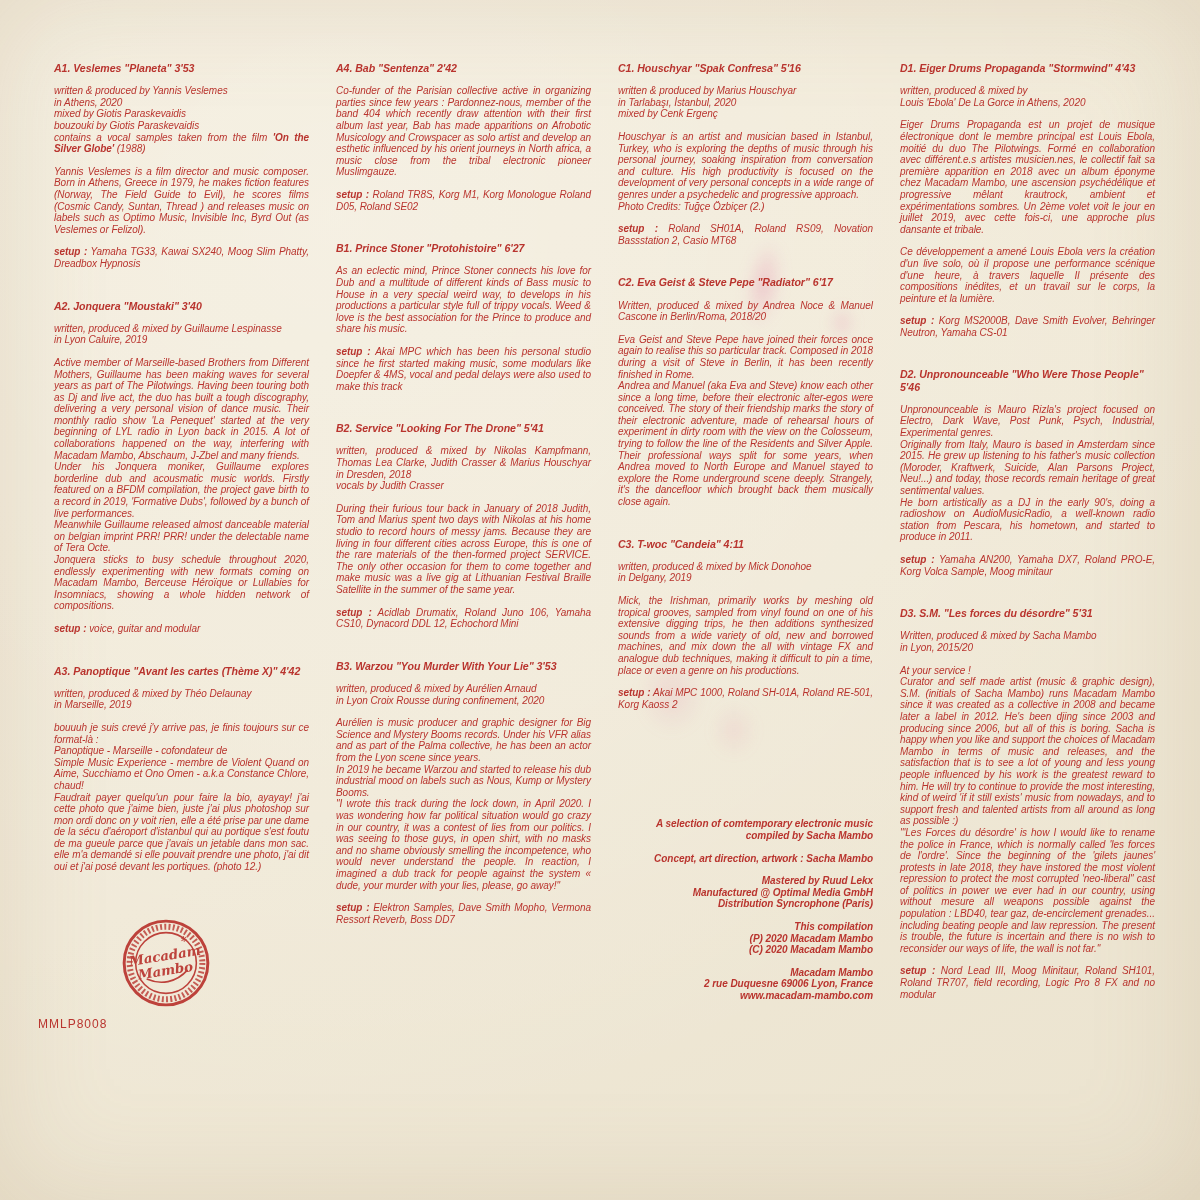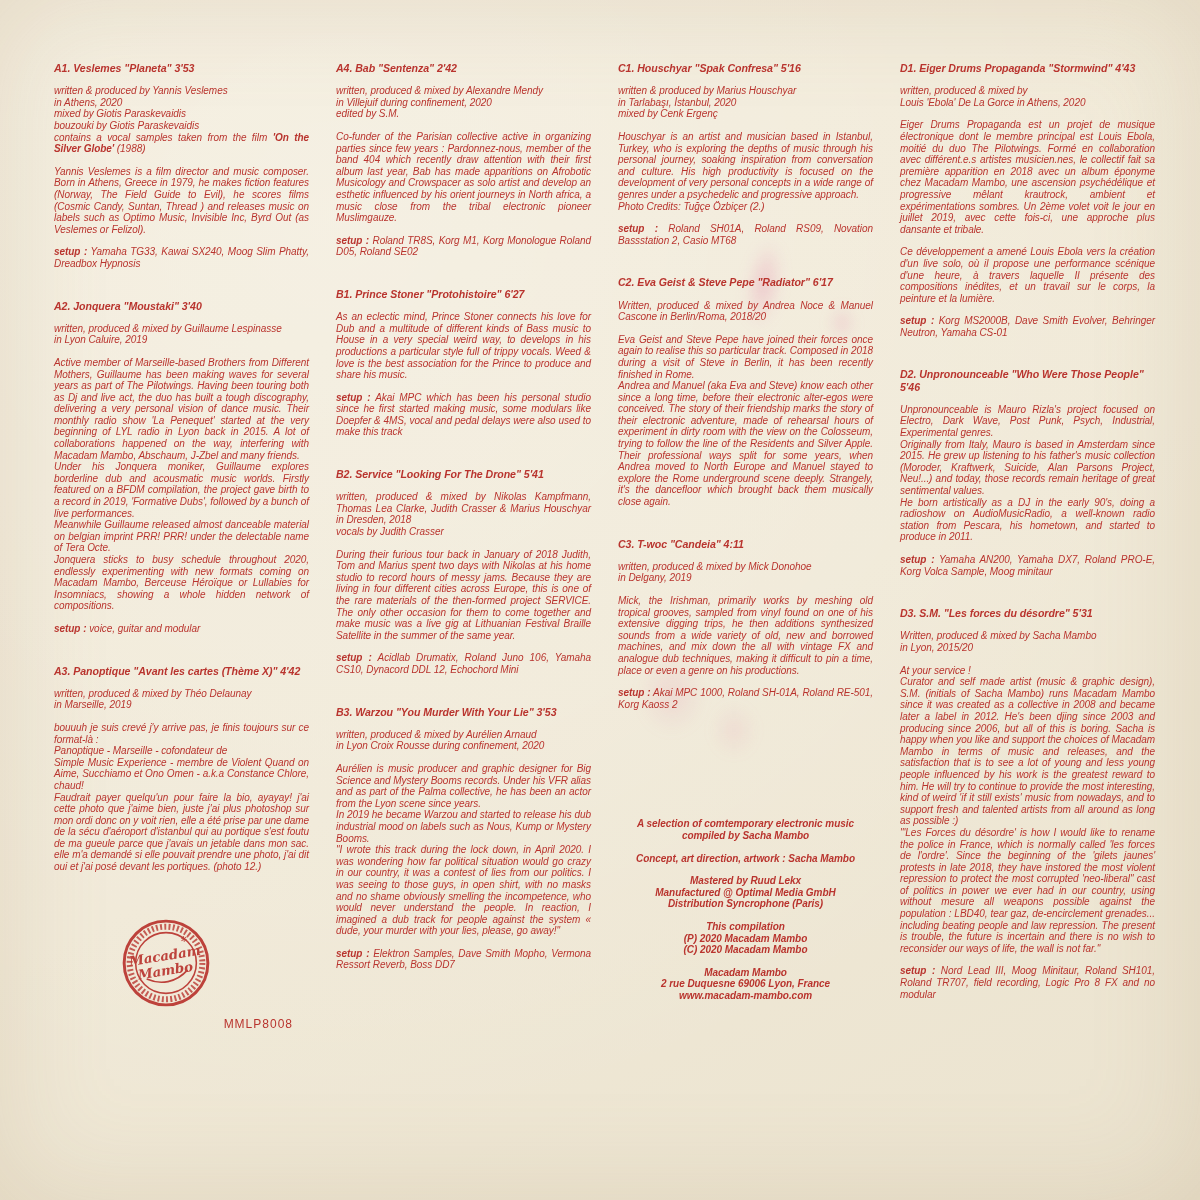--- a/index.html
+++ b/index.html
@@ -26,26 +26,26 @@
   .col .track:first-child { margin-top:0; }
   .track-title { font-size:10.6px; font-weight:bold; line-height:12.2px; color:var(--ink); }
   .block { margin-top:11px; }
   .credit-line { text-align:justify; }
   .bio-p { text-align:justify; }
   .bio-p.gap { margin-top:11px; }
   .setup { text-align:justify;font-style:italic; }
   .b { font-weight:bold; }
 
   .footer { margin-top:108px; font-weight:bold; }
-  .footer-line { text-align:center; }
+  .footer-line { text-align:right; }
 
   .logo-wrap { margin-top:44px; text-align:center; transform:translateX(-16px); }
   svg.stamp { width:92px; height:92px; color:var(--ink); opacity:0.92; }
   .catalog {
-    margin-top:8px; text-align:right; font-style:normal;
+    margin-top:8px; text-align:left; font-style:normal;
     font-size:12px; letter-spacing:1px; color:var(--ink);
   }
 
   .smudge { position:absolute; border-radius:50%; filter:blur(7px); pointer-events:none; }
   .s1 { left:740px; top:222px; width:48px; height:124px; transform:rotate(9deg);
         background:radial-gradient(closest-side, rgba(224,106,158,0.30), rgba(224,106,158,0) 72%); }
   .s2 { left:824px; top:298px; width:36px; height:50px;
         background:radial-gradient(closest-side, rgba(224,106,158,0.24), rgba(224,106,158,0) 70%); }
   .s3 { left:624px; top:636px; width:96px; height:116px;
         background:radial-gradient(closest-side, rgba(222,110,158,0.15), rgba(222,110,158,0) 70%); }
@@ -115,25 +115,20 @@
       </g>
       <path d="M 29 67.5 C 44 74 61 71.5 73.5 57.5" fill="none" stroke="currentColor" stroke-width="1.8"></path>
     </svg>
     <div class="catalog">MMLP8008</div>
   </div>
 </div>
       <div class="col">
         <section class="track">
           <h3 class="track-title">A4. Bab "Sentenza" 2'42</h3>
           <div class="block">
-            <p class="credit-line">written, produced &amp; mixed by Alexandre Mendy</p>
-            <p class="credit-line">in Villejuif during confinement, 2020</p>
-            <p class="credit-line">edited by S.M.</p>
-          </div>
-          <div class="block">
             <p class="bio-p">Co-funder of the Parisian collective active in organizing parties since few years : Pardonnez-nous, member of the band 404 which recently draw attention with their first album last year, Bab has made apparitions on Afrobotic Musicology and Crowspacer as solo artist and develop an esthetic influenced by his orient journeys in North africa, a music close from the tribal electronic pioneer Muslimgauze.</p>
           </div>
           <p class="block setup"><span class="b">setup :</span> <span>Roland TR8S, Korg M1, Korg Monologue Roland D05, Roland SE02</span></p>
         </section>
         <section class="track">
           <h3 class="track-title">B1. Prince Stoner "Protohistoire" 6'27</h3>
           <div class="block">
             <p class="bio-p">As an eclectic mind, Prince Stoner connects his love for Dub and a multitude of different kinds of Bass music to House in a very special weird way, to develops in his productions a particular style full of trippy vocals. Weed &amp; love is the best association for the Prince to produce and share his music.</p>
           </div>
           <p class="block setup"><span class="b">setup :</span> <span>Akai MPC which has been his personal studio since he first started making music,  some modulars like Doepfer &amp; 4MS, vocal and pedal delays were also used to make this track</span></p>

